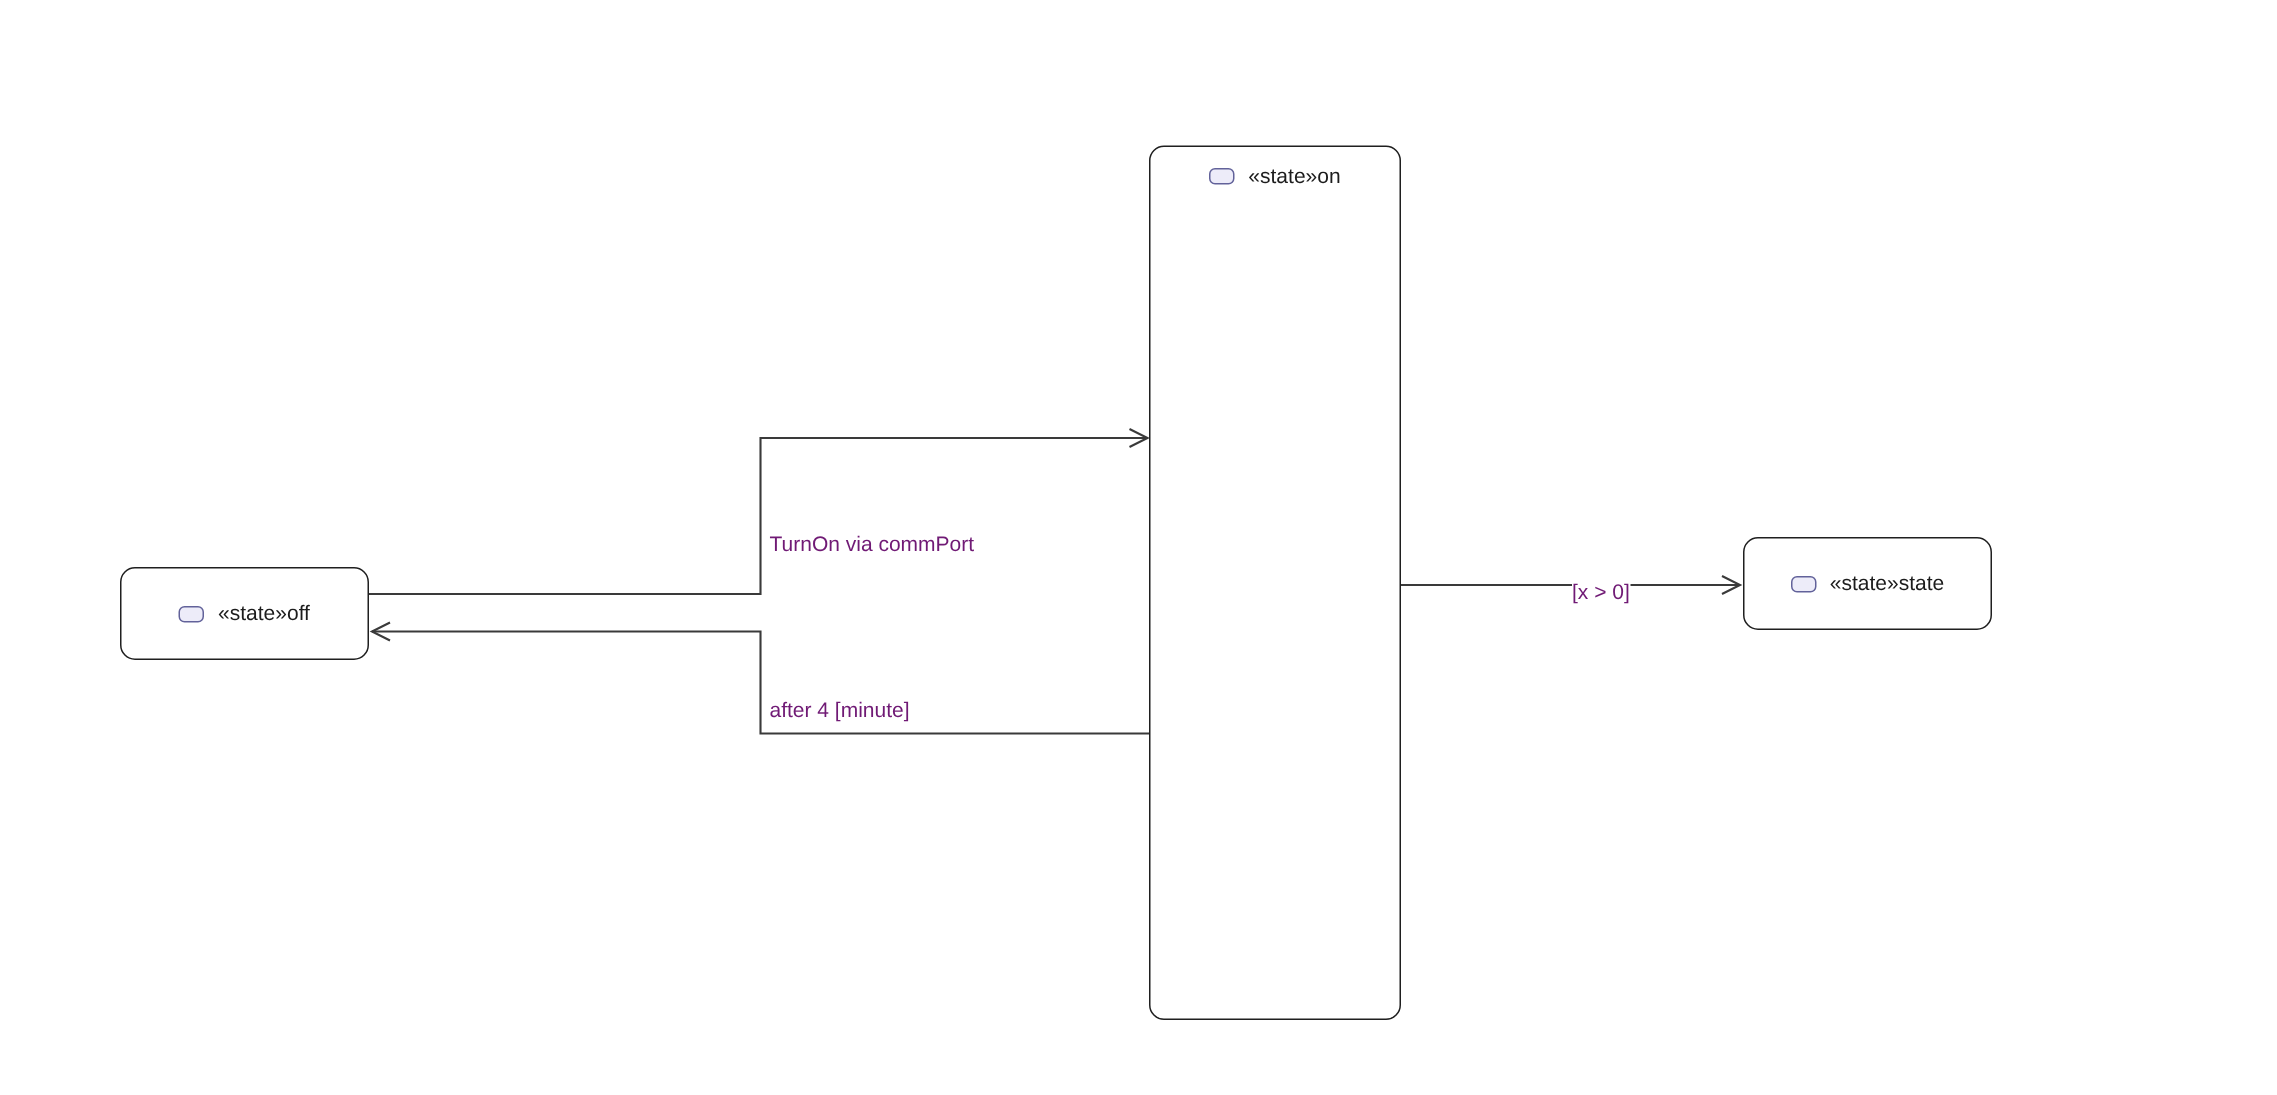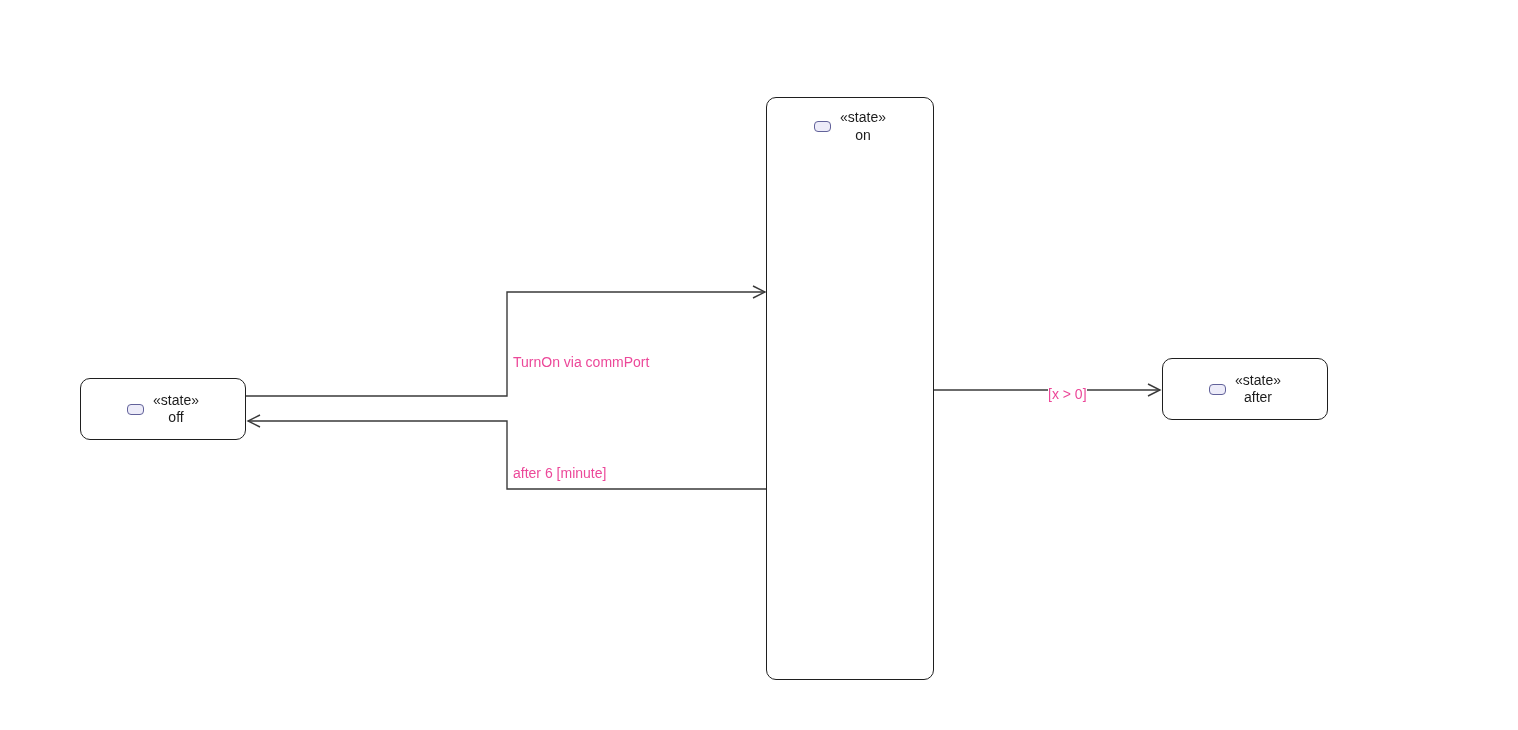--- a/index.html
+++ b/index.html
@@ -33,32 +33,31 @@
   .state-icon {
     width: 17px; height: 11px;
     border: 1.4px solid #62629a;
     background: #edecf9;
     border-radius: 4px;
     display: inline-block;
     flex: 0 0 auto;
   }
   .state-labels {
     display: flex;
-    flex-direction: column;
     align-items: center;
     font-size: 14px;
     line-height: 17.5px;
     color: #1c1c1c;
     white-space: nowrap;
   }
 
   .edge-label {
     position: absolute;
     font-size: 14px;
-    color: #ec4899;
+    color: #701a75;
     white-space: nowrap;
     background: #ffffff;
   }
 </style>
 </head>
 <body>
 
 <div class="canvas">
 
   <svg class="edges" width="1518" height="730" viewBox="0 0 1518 730">
@@ -97,24 +96,24 @@
         <span>on</span>
       </span>
     </div>
   </div>
 
   <div class="state center-header" style="left:1162px; top:358px; width:166px; height:62px;">
     <div class="state-header">
       <span class="state-icon"></span>
       <span class="state-labels">
         <span>«state»</span>
-        <span>after</span>
+        <span>state</span>
       </span>
     </div>
   </div>
 
   <div class="edge-label" style="left:513px; top:354px;">TurnOn via commPort</div>
 
-  <div class="edge-label" style="left:513px; top:465px;">after 6 [minute]</div>
+  <div class="edge-label" style="left:513px; top:465px;">after 4 [minute]</div>
 
   <div class="edge-label" style="left:1048px; top:386px;">[x &gt; 0]</div>
 
 </div>
 
 </body></html>

